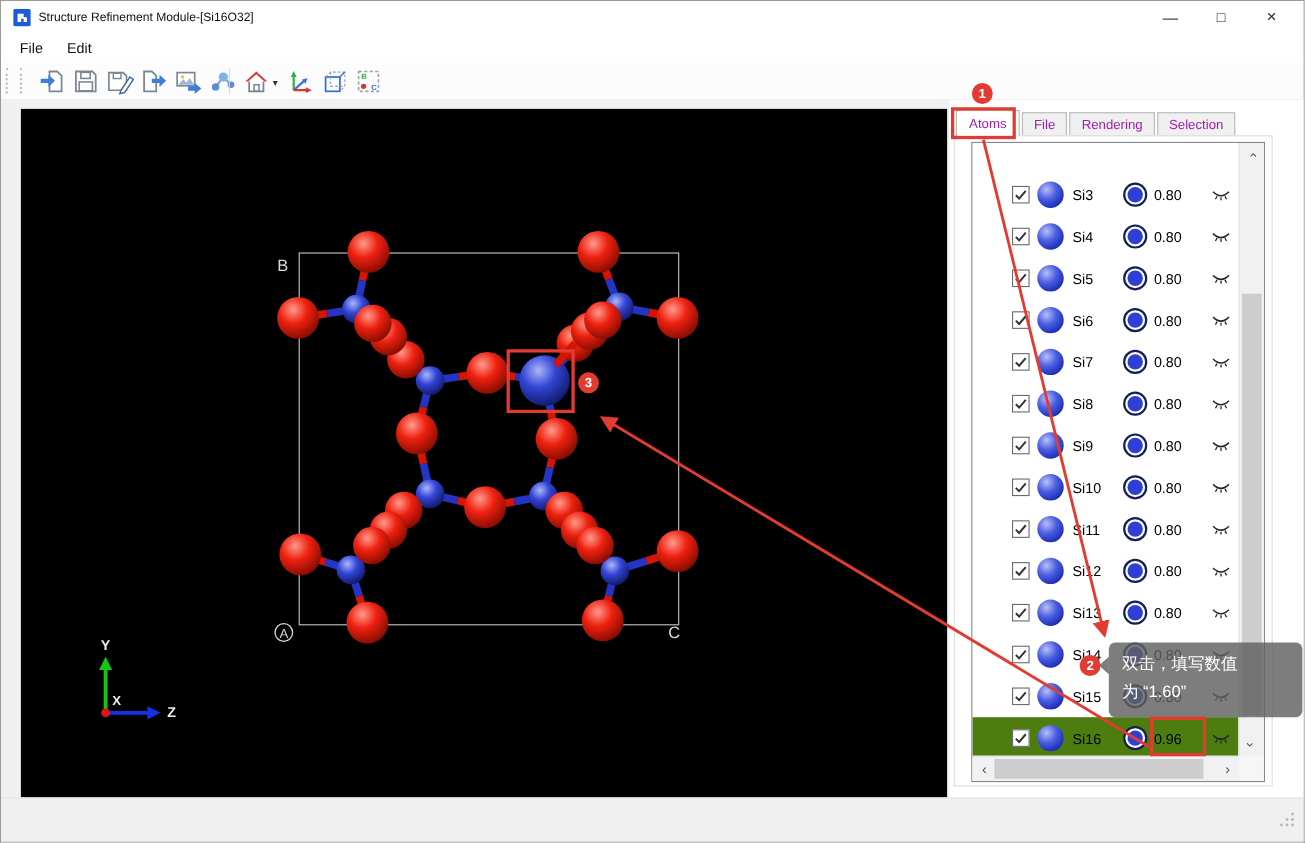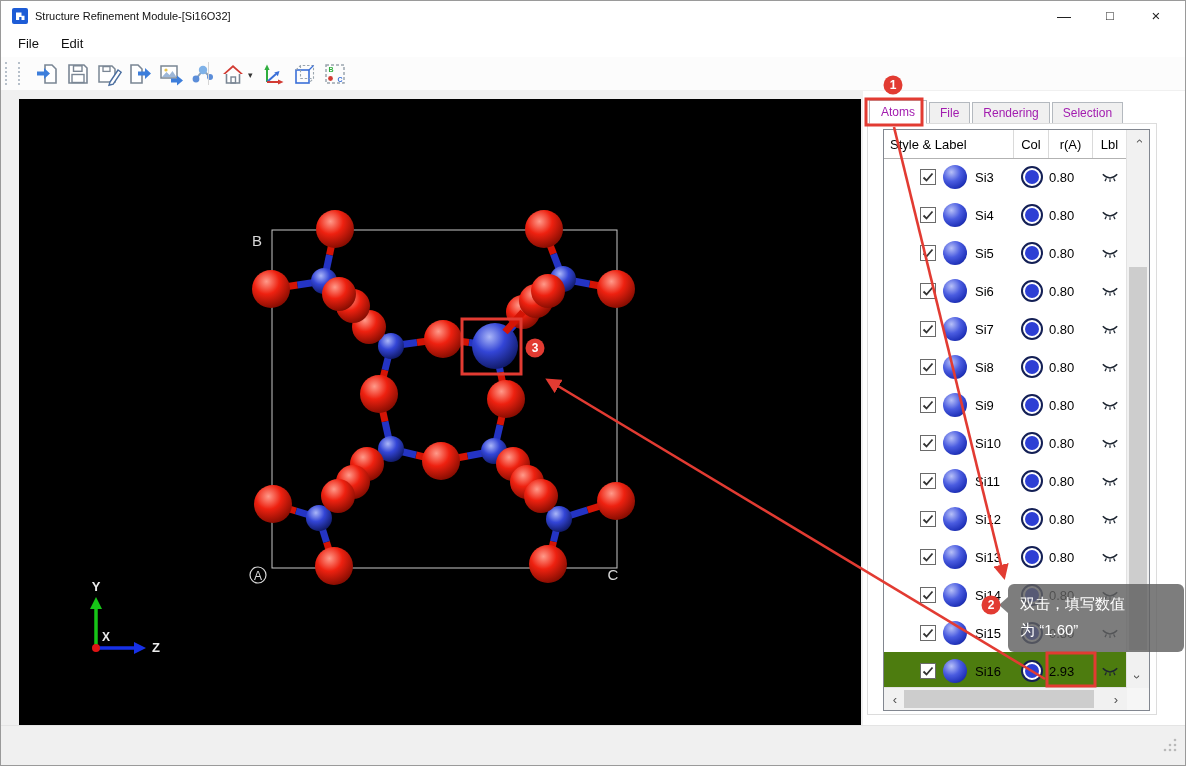--- a/index.html
+++ b/index.html
@@ -277,26 +277,20 @@
 
   <div class="panel">
     <div class="tabs" id="tabs">
         <div class="tab active">Atoms</div>
         <div class="tab">File</div>
         <div class="tab">Rendering</div>
         <div class="tab">Selection</div>
       </div>
     <div class="pane"></div>
     <div class="tableframe">
-      <div class="thead" id="thead">
-          <div class="hc hc0">Style &amp; Label</div>
-          <div class="hc hc1">Col</div>
-          <div class="hc hc2">r(A)</div>
-          <div class="hc hc3">Lbl</div>
-        </div>
       <div id="rows">
           <div class="trow">
             <div class="c1">
               <div class="cb"><svg viewBox="0 0 14 14" width="14" height="14">
                   <polyline points="2.5,7.5 5.5,10.5 11.5,3.5" fill="none" stroke="#333" stroke-width="1.8"></polyline>
                 </svg></div>
               <div class="sphere"></div>
               <span class="rlabel">Si3</span>
             </div>
             <div class="c2">
@@ -596,21 +590,21 @@
                   <polyline points="2.5,7.5 5.5,10.5 11.5,3.5" fill="none" stroke="#333" stroke-width="1.8"></polyline>
                 </svg></div>
               <div class="sphere"></div>
               <span class="rlabel">Si16</span>
             </div>
             <div class="c2">
               <div class="ccirc">
                 <i></i>
               </div>
             </div>
-            <div class="c3">2.93</div>
+            <div class="c3">0.96</div>
             <div class="c4">
               <svg viewBox="0 0 20 12" width="18" height="11">
                 <path d="M2 2.5 Q10 10.5 18 2.5" fill="none" stroke="#1c2430" stroke-width="1.6"></path>
                 <line x1="6" y1="7" x2="4.4" y2="10" stroke="#1c2430" stroke-width="1.3"></line>
                 <line x1="10" y1="8" x2="10" y2="11" stroke="#1c2430" stroke-width="1.3"></line>
                 <line x1="14" y1="7" x2="15.6" y2="10" stroke="#1c2430" stroke-width="1.3"></line>
               </svg>
             </div>
           </div>
         </div>

